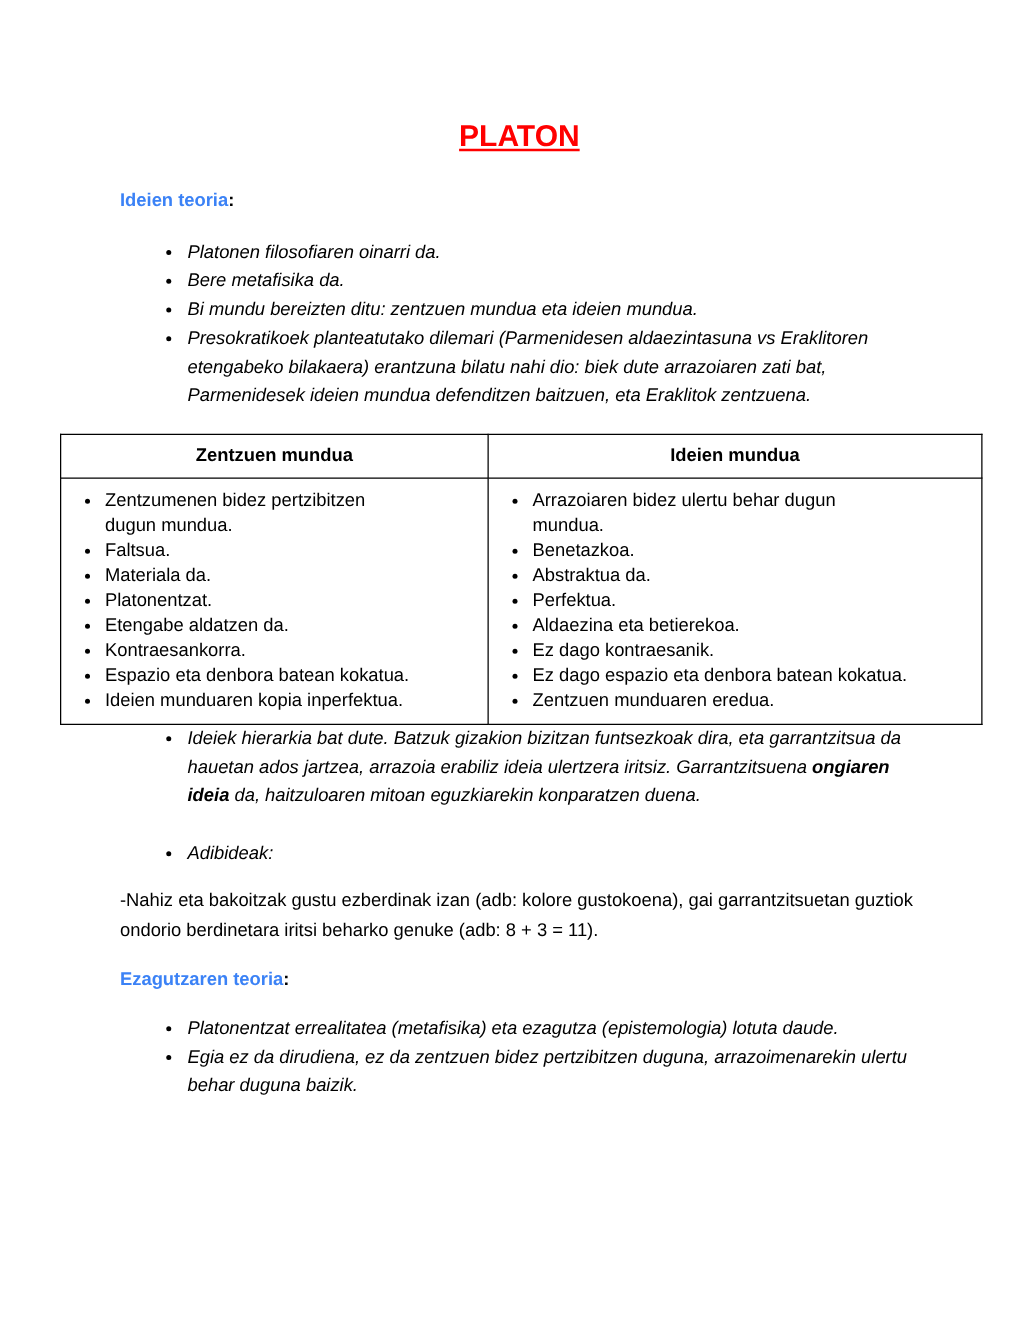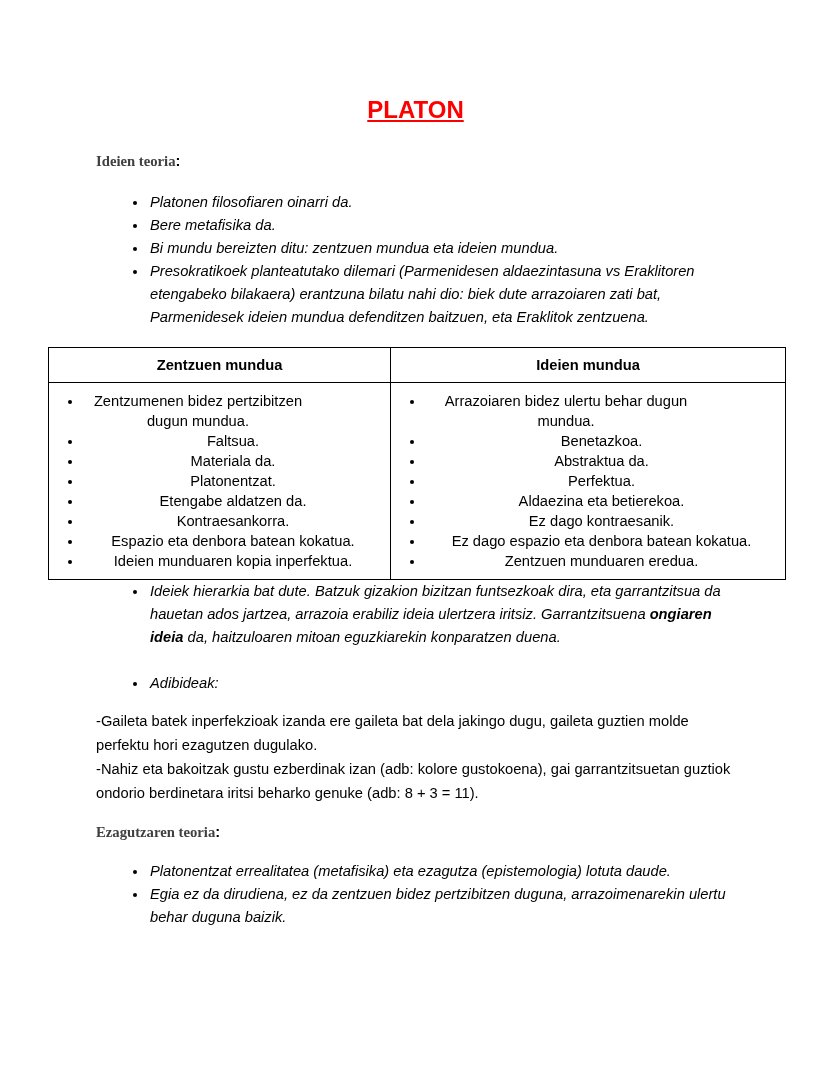--- a/index.html
+++ b/index.html
@@ -27,21 +27,21 @@
     font-weight: bold;
     color: #ff0000;
     text-decoration: underline;
   }
   .section-heading {
     margin: 0 0 18px 0;
     font-size: 14.7px;
     line-height: 23px;
     font-weight: bold;
   }
-  .section-heading .magenta { color: #404040; font-family: Liberation Serif, serif; }
+  .section-heading .magenta { color: #3b82f6; }
   .section-heading .colon { color: #000000; }
   ul.bullets {
     margin: 0;
     padding: 0 0 0 52px;
     list-style-type: disc;
   }
   ul.bullets li {
     margin: 0;
     padding-left: 2px;
     font-style: italic;
@@ -67,21 +67,21 @@
   .doc-table td {
     vertical-align: top;
     padding: 8px 8px 8px 4px;
   }
   .doc-table td ul {
     margin: 0;
     padding: 0 0 0 30px;
     list-style-type: disc;
     line-height: 20px;
   }
-  .doc-table td ul li { margin: 0; padding-left: 1px; text-align: center; }
+  .doc-table td ul li { margin: 0; padding-left: 1px; }
   td.cell-left  li.wrap-first  { max-width: 228px; }
   td.cell-right li.wrap-first  { max-width: 280px; }
   .after-table { margin-top: 18px; }
   .after-table li.examples-label { margin-top: 23px; }
   .example-paragraphs {
     margin: 14px 0 0 0;
     line-height: 24px;
   }
   .example-paragraphs p { margin: 0; }
   .section-heading.second { margin-top: 16px; margin-bottom: 16px; }
@@ -143,21 +143,20 @@
       </tr>
     </tbody>
   </table>
 
   <ul class="bullets after-table">
     <li><span>Ideiek hierarkia bat dute. Batzuk gizakion bizitzan funtsezkoak dira, eta garrantzitsua da hauetan ados jartzea, arrazoia erabiliz ideia ulertzera iritsiz. Garrantzitsuena </span><b class="inline-bold">ongiaren ideia</b><span> da, haitzuloaren mitoan eguzkiarekin konparatzen duena.</span></li>
     <li class="examples-label">Adibideak:</li>
   </ul>
 
   <div class="example-paragraphs">
-    <p>-Gaileta batek inperfekzioak izanda ere gaileta bat dela jakingo dugu, gaileta guztien molde perfektu hori ezagutzen dugulako.</p>
     <p>-Nahiz eta bakoitzak gustu ezberdinak izan (adb: kolore gustokoena), gai garrantzitsuetan guztiok ondorio berdinetara iritsi beharko genuke (adb: 8 + 3 = 11).</p>
   </div>
 
   <h2 class="section-heading second"><span class="magenta">Ezagutzaren teoria</span><span class="colon">:</span></h2>
 
   <ul class="bullets">
     <li>Platonentzat errealitatea (metafisika) eta ezagutza (epistemologia) lotuta daude.</li>
     <li>Egia ez da dirudiena, ez da zentzuen bidez pertzibitzen duguna, arrazoimenarekin ulertu behar duguna baizik.</li>
   </ul>
 

